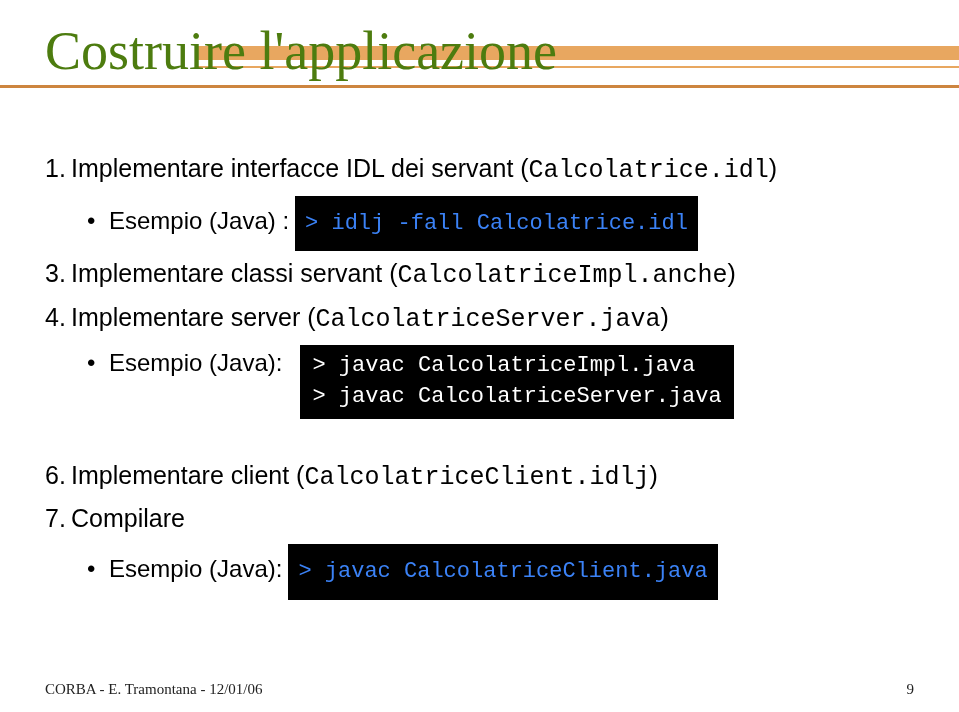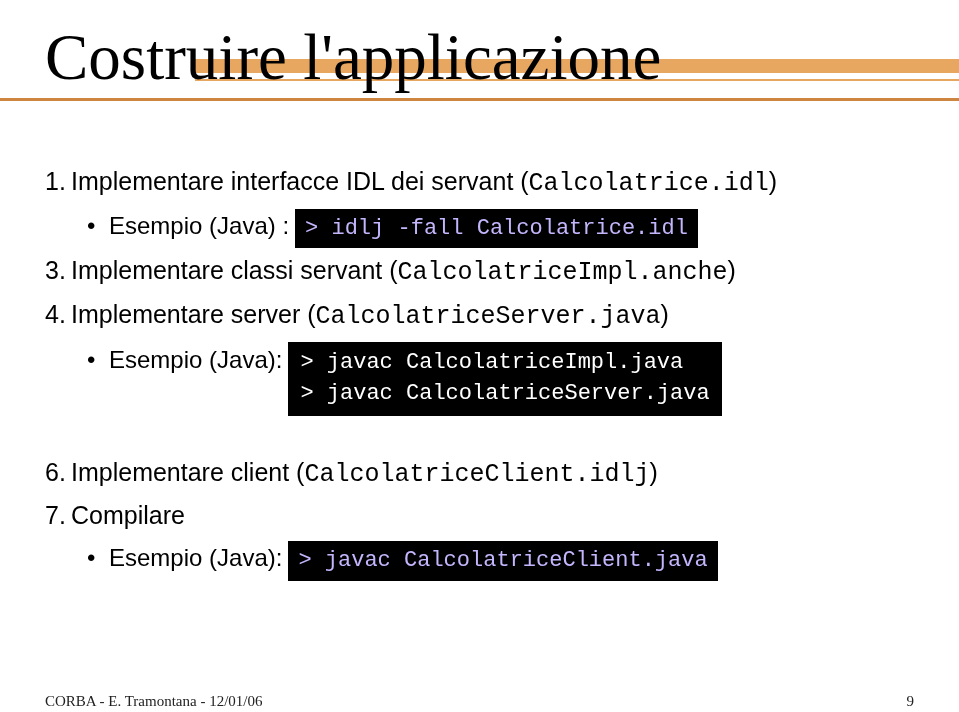--- a/index.html
+++ b/index.html
@@ -9,23 +9,23 @@
     background: #fff;
     font-family: Georgia, 'Times New Roman', serif;
     position: relative;
     padding: 20px 45px 0 45px;
   }
   .title-block {
     position: relative;
     margin-bottom: 70px;
   }
   .title {
-    font-size: 65px;
+    font-size: 54px;
     font-weight: normal;
-    color: #000000;
+    color: #4d7c0f;
     position: relative;
     z-index: 2;
   }
   .title-underline {
     position: absolute;
     border-bottom: 3px solid #cd853f;
     left: -45px;
     right: -45px;
     bottom: -6px;
     z-index: 1;
@@ -66,46 +66,46 @@
   .mono {
     font-family: 'Courier New', Courier, monospace;
   }
   .bullet {
     display: inline-block;
     width: 22px;
   }
   .codebox {
     display: inline-block;
     background: #000;
-    color: #c4b5fd;
+    color: #3b82f6;
     font-family: 'Courier New', Courier, monospace;
     font-size: 22px;
-    padding: 5px 10px;
+    padding: 13px 10px;
     line-height: 1.35;
     margin-left: 6px;
     vertical-align: top;
   }
   .codebox-block {
     display: inline-block;
     background: #000;
     color: #fff;
     font-family: 'Courier New', Courier, monospace;
     font-size: 22px;
     padding: 6px 12px;
     line-height: 1.4;
-    margin-left: 6px;
+    margin-left: 18px;
     vertical-align: top;
     white-space: pre;
   }
   .gap {
     height: 34px;
   }
   .footer {
     position: absolute;
-    bottom: 2px;
+    bottom: 14px;
     left: 45px;
     right: 45px;
     font-family: Georgia, serif;
     font-size: 15px;
     color: #222;
     display: flex;
     justify-content: space-between;
   }
   .num { display: inline-block; width: 26px; }
 </style>

